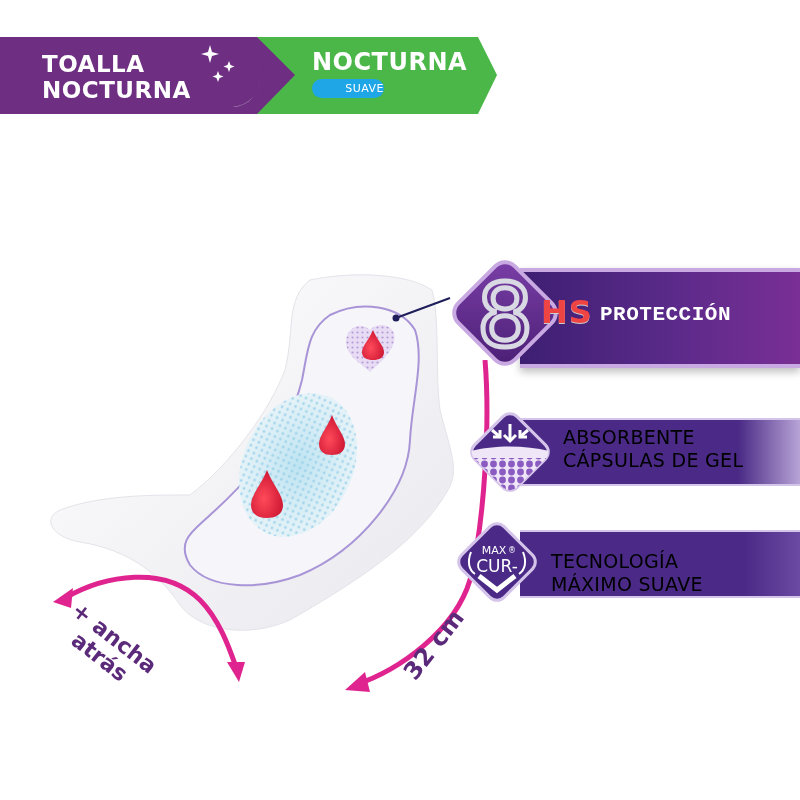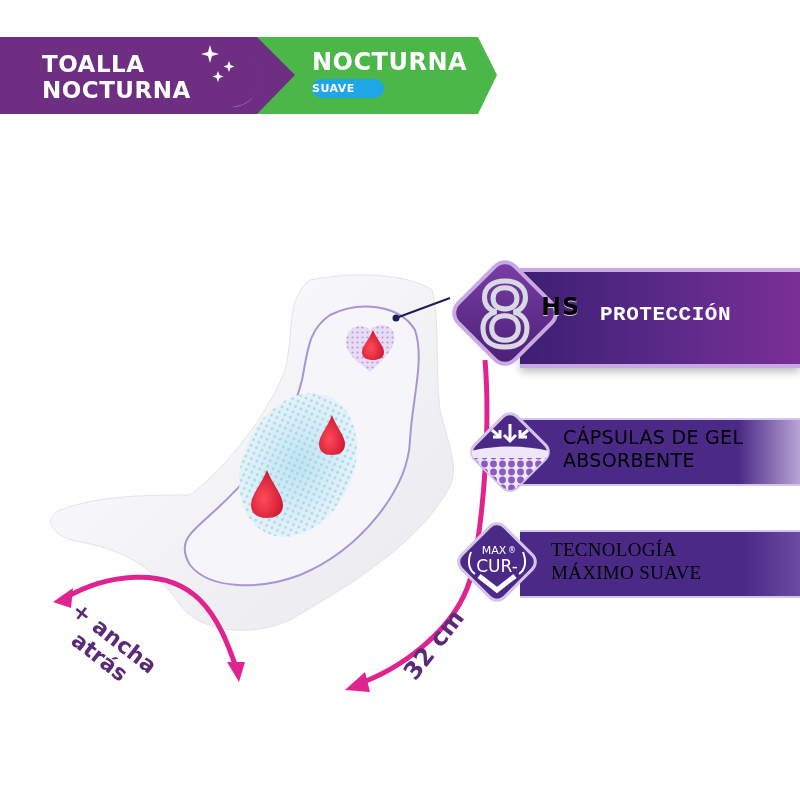--- a/index.html
+++ b/index.html
@@ -16,22 +16,22 @@
     position: absolute; left: 42px; top: 14px; color: #fff; font-weight: bold;
     font-size: 23px; line-height: 26px; letter-spacing: 0.5px;
   }
   .moon-wrap { position: absolute; left: 196px; top: 4px; width: 74px; height: 66px; }
   .variant-title {
     position: absolute; left: 312px; top: 12px; color: #fff; font-weight: bold;
     font-size: 24px; line-height: 26px; letter-spacing: 0.5px;
   }
   .variant-badge {
     position: absolute; left: 312px; top: 42px; width: 72px; height: 19px;
-    background: #1ea6e6; border-radius: 10px; color: #fff; font-weight: bold;
-    font-size: 11px; line-height: 19px; text-align: left; letter-spacing: 0.5px;
+    background: #1ea6e6; border-radius: 10px; color: #fff; font-weight: normal;
+    font-size: 11px; line-height: 19px; text-align: right; letter-spacing: 0.5px;
   }
 
   
   .product { left: 40px; top: 260px; width: 430px; height: 380px; }
 
   
   .feature-bar {
     position: absolute; right: 0; color: #fff; font-weight: bold;
     display: flex; align-items: center;
   }
@@ -45,24 +45,24 @@
     left: 520px; top: 418px; height: 64px;
     background: linear-gradient(90deg, #4a2a86 0%, #4a2a86 78%, #b8a4d6 100%);
     border-top: 2px solid #d5c4ea; border-bottom: 2px solid #d5c4ea;
   }
   .feat3-bar {
     left: 520px; top: 530px; height: 64px;
     background: linear-gradient(90deg, #4a2a86 0%, #4a2a86 80%, #6a4aa2 100%);
     border-top: 2px solid #d5c4ea; border-bottom: 2px solid #d5c4ea;
   }
   .feat-text { font-size: 19px; line-height: 23px; letter-spacing: 0.3px; }
-  .feat1-hs { position: absolute; left: 541px; top: 293px; font-size: 24px; color: #000000; font-weight: bold; letter-spacing: 1px; text-shadow: 0 1px 0 #ccc; }
+  .feat1-hs { position: absolute; left: 541px; top: 293px; font-size: 32px; color: #ef4444; font-weight: bold; letter-spacing: 1px; text-shadow: 0 1px 0 #ccc; }
   .feat1-label { position: absolute; left: 600px; top: 303px; font-size: 21px; color: #fff; font-weight: bold; letter-spacing: 0.5px; font-family: Liberation Mono, monospace; }
   .feat2-label { position: absolute; left: 563px; top: 426px; }
-  .feat3-label { position: absolute; left: 551px; top: 538px; font-family: Liberation Serif, serif; }
+  .feat3-label { position: absolute; left: 551px; top: 550px; }
 
   .diamond { position: absolute; }
 
   
   .measure-width {
     position: absolute; left: 82px; top: 598px; color: #5b2a7a; font-weight: bold;
     font-size: 22px; line-height: 24px; transform: rotate(38deg); transform-origin: left top;
     text-align: center;
   }
   .measure-length {
@@ -186,22 +186,22 @@
   <g stroke="#fff" stroke-width="3" fill="none">
     <line x1="48" y1="20" x2="48" y2="36"></line>
       <polyline points="42,31 48,37 54,31"></polyline>
     <line x1="30" y1="26" x2="38" y2="33"></line>
       <polyline points="31,33 38,33 38,26"></polyline>
     <line x1="66" y1="26" x2="58" y2="33"></line>
       <polyline points="65,33 58,33 58,26"></polyline>
   </g>
 </svg>
 <div class="feat-text feat2-label">
+  <div>ABSORBENTE</div>
   <div>CÁPSULAS DE GEL</div>
-  <div>ABSORBENTE</div>
 </div>
 
 <div class="feature-bar feat3-bar"></div>
 <svg class="diamond" style="left:447px;top:512px" width="100" height="100" viewBox="0 0 100 100">
   <rect x="20" y="20" width="60" height="60" rx="10" transform="rotate(45 50 50)" fill="#4a2a86" stroke="#d5c4ea" stroke-width="3"></rect>
   <path d="M24 40 C20 50 22 58 28 62" fill="none" stroke="#fff" stroke-width="2"></path>
   <path d="M76 40 C80 50 78 58 72 62" fill="none" stroke="#fff" stroke-width="2"></path>
   <polyline points="32,64 50,78 68,64" fill="none" stroke="#fff" stroke-width="5"></polyline>
   <text x="47" y="42" text-anchor="middle" font-family="DejaVu Sans, sans-serif" font-size="11" fill="#fff">MAX</text>
   <text x="65" y="41" text-anchor="middle" font-family="DejaVu Sans, sans-serif" font-size="8" fill="#fff">®</text>

